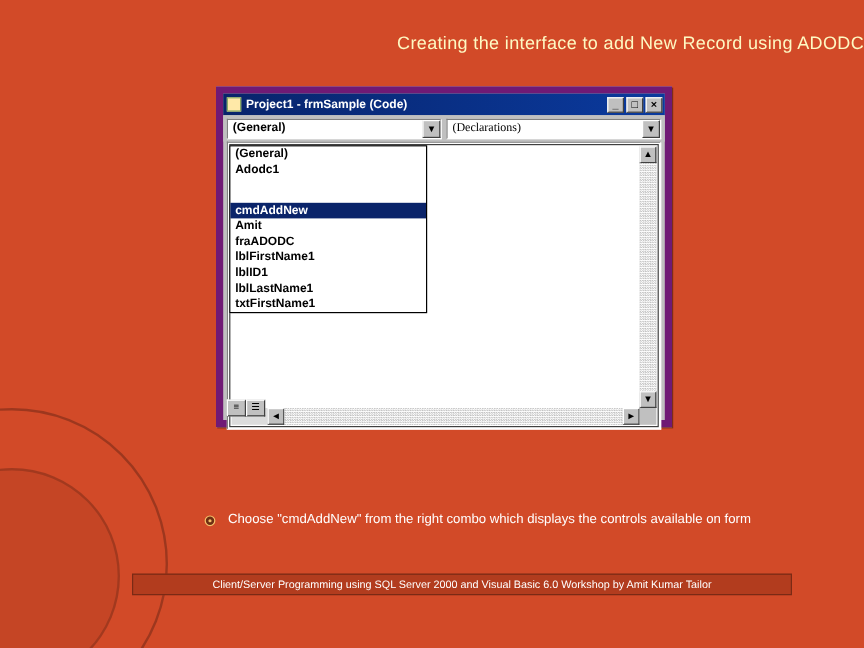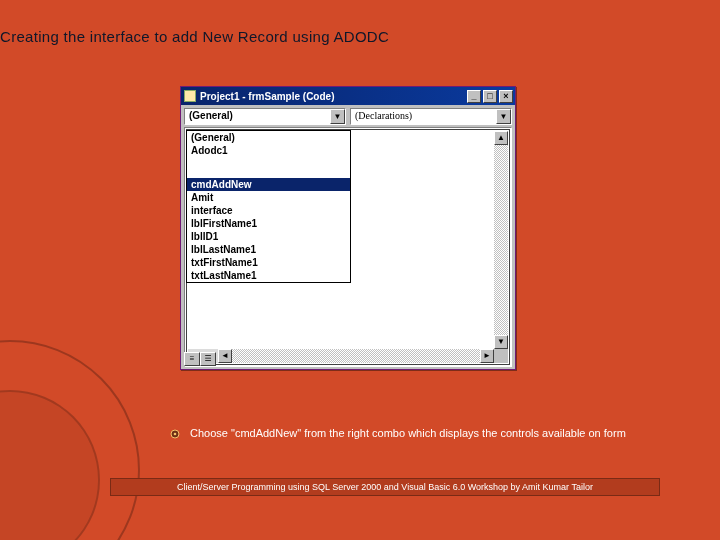--- a/index.html
+++ b/index.html
@@ -29,34 +29,34 @@
     height: 180px;
     border: 2px solid rgba(0,0,0,0.18);
     border-radius: 50%;
     background: rgba(0,0,0,0.06);
   }
   .slide-title {
     position: absolute;
     top: 28px;
     left: 0;
     right: 0;
-    text-align: left;
-    color: #0f172a;
+    text-align: right;
+    color: #fef9c3;
     font-size: 15px;
     font-weight: normal;
     letter-spacing: 0.3px;
   }
   .code-window {
     position: absolute;
-    top: 86px;
+    top: 72px;
     left: 180px;
-    width: 336px;
+    width: 380px;
     height: 284px;
     background: #c0c0c0;
-    border: 1px solid #701a75;
+    border: 6px solid #701a75;
     box-shadow: 1px 1px 0 rgba(0,0,0,0.4);
     font-family: "Tahoma", sans-serif;
     font-size: 10px;
   }
   .titlebar {
     height: 18px;
     background: linear-gradient(to right, #08246b, #0a3a9e);
     color: #fff;
     display: flex;
     align-items: center;
@@ -279,26 +279,25 @@
   </div>
 
   <div class="editor-area">
     <div class="inner-editor">
 
       <div class="dropdown-list" id="dropdown-list">
           <div class="item">(General)</div>
           <div class="item">Adodc1</div>
           <div class="item selected">cmdAddNew</div>
           <div class="item">Amit</div>
-          <div class="item">interface</div>
+          <div class="item">fraADODC</div>
           <div class="item">lblFirstName1</div>
           <div class="item">lblID1</div>
           <div class="item">lblLastName1</div>
           <div class="item">txtFirstName1</div>
-          <div class="item">txtLastName1</div>
         </div>
 
       <div class="scroll-v">
         <div class="scroll-btn">▲</div>
         <div class="track"></div>
         <div class="scroll-btn">▼</div>
       </div>
       <div class="scroll-h">
         <div class="scroll-btn" style="margin-left:30px">◄</div>
         <div class="track"></div>

